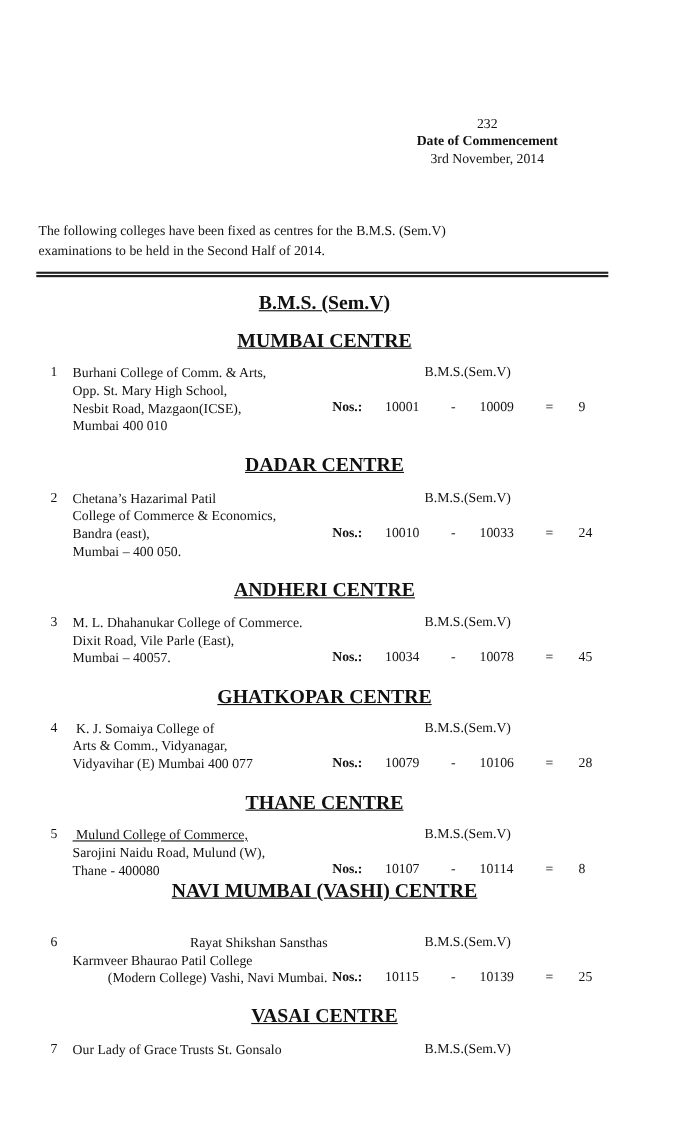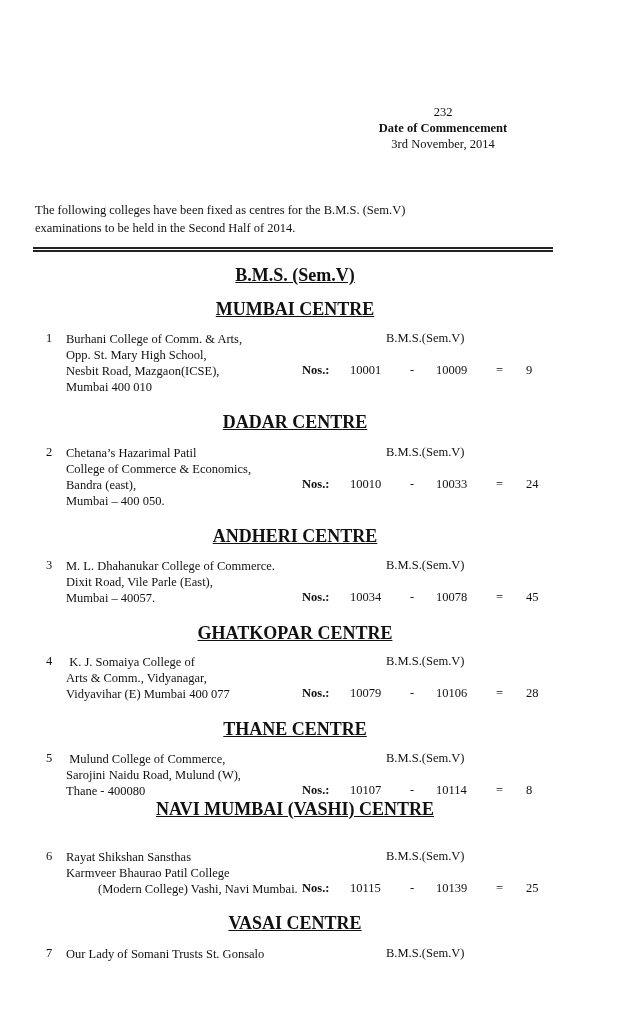--- a/index.html
+++ b/index.html
@@ -129,53 +129,53 @@
         <span class="r-dash">-</span>
         <span class="r-to">10106</span>
         <span class="r-eq">=</span>
         <span class="r-count">28</span>
       </div>
     </div>
     <div class="centre-title" style="top: 719px;">THANE CENTRE</div>
     <div class="entry" style="top: 751px;">
       <span class="num abs">5</span>
       <div class="addr">
-        <div style="white-space: pre;"> Mulund College of Commerce,</div>
+        <div style="white-space: pre; text-decoration: underline;"> Mulund College of Commerce,</div>
         <div style="white-space: pre;">Sarojini Naidu Road, Mulund (W),</div>
         <div style="white-space: pre;">Thane - 400080</div>
       </div>
       <span class="course abs">B.M.S.(Sem.V)</span>
       <div class="range" style="top: 32px;">
         <span class="r-label">Nos.:</span>
         <span class="r-from">10107</span>
         <span class="r-dash">-</span>
         <span class="r-to">10114</span>
         <span class="r-eq">=</span>
         <span class="r-count">8</span>
       </div>
     </div>
     <div class="centre-title" style="top: 799px;">NAVI MUMBAI (VASHI) CENTRE</div>
     <div class="entry" style="top: 849px;">
       <span class="num abs">6</span>
       <div class="addr">
-        <div style="white-space: pre;">Rayat Shikshan Sansthas</div>
+        <div style="white-space: pre; text-align: right;">Rayat Shikshan Sansthas</div>
         <div style="white-space: pre;">Karmveer Bhaurao Patil College</div>
         <div style="white-space: pre; margin-left: 32px;">(Modern College) Vashi, Navi Mumbai.</div>
       </div>
       <span class="course abs">B.M.S.(Sem.V)</span>
       <div class="range" style="top: 32px;">
         <span class="r-label">Nos.:</span>
         <span class="r-from">10115</span>
         <span class="r-dash">-</span>
         <span class="r-to">10139</span>
         <span class="r-eq">=</span>
         <span class="r-count">25</span>
       </div>
     </div>
     <div class="centre-title" style="top: 913px;">VASAI CENTRE</div>
     <div class="entry" style="top: 946px;">
       <span class="num abs">7</span>
       <div class="addr">
-        <div style="white-space: pre;">Our Lady of Somani Trusts St. Gonsalo</div>
+        <div style="white-space: pre;">Our Lady of Grace Trusts St. Gonsalo</div>
       </div>
       <span class="course abs">B.M.S.(Sem.V)</span>
     </div>
   </div>
 
 </body></html>

